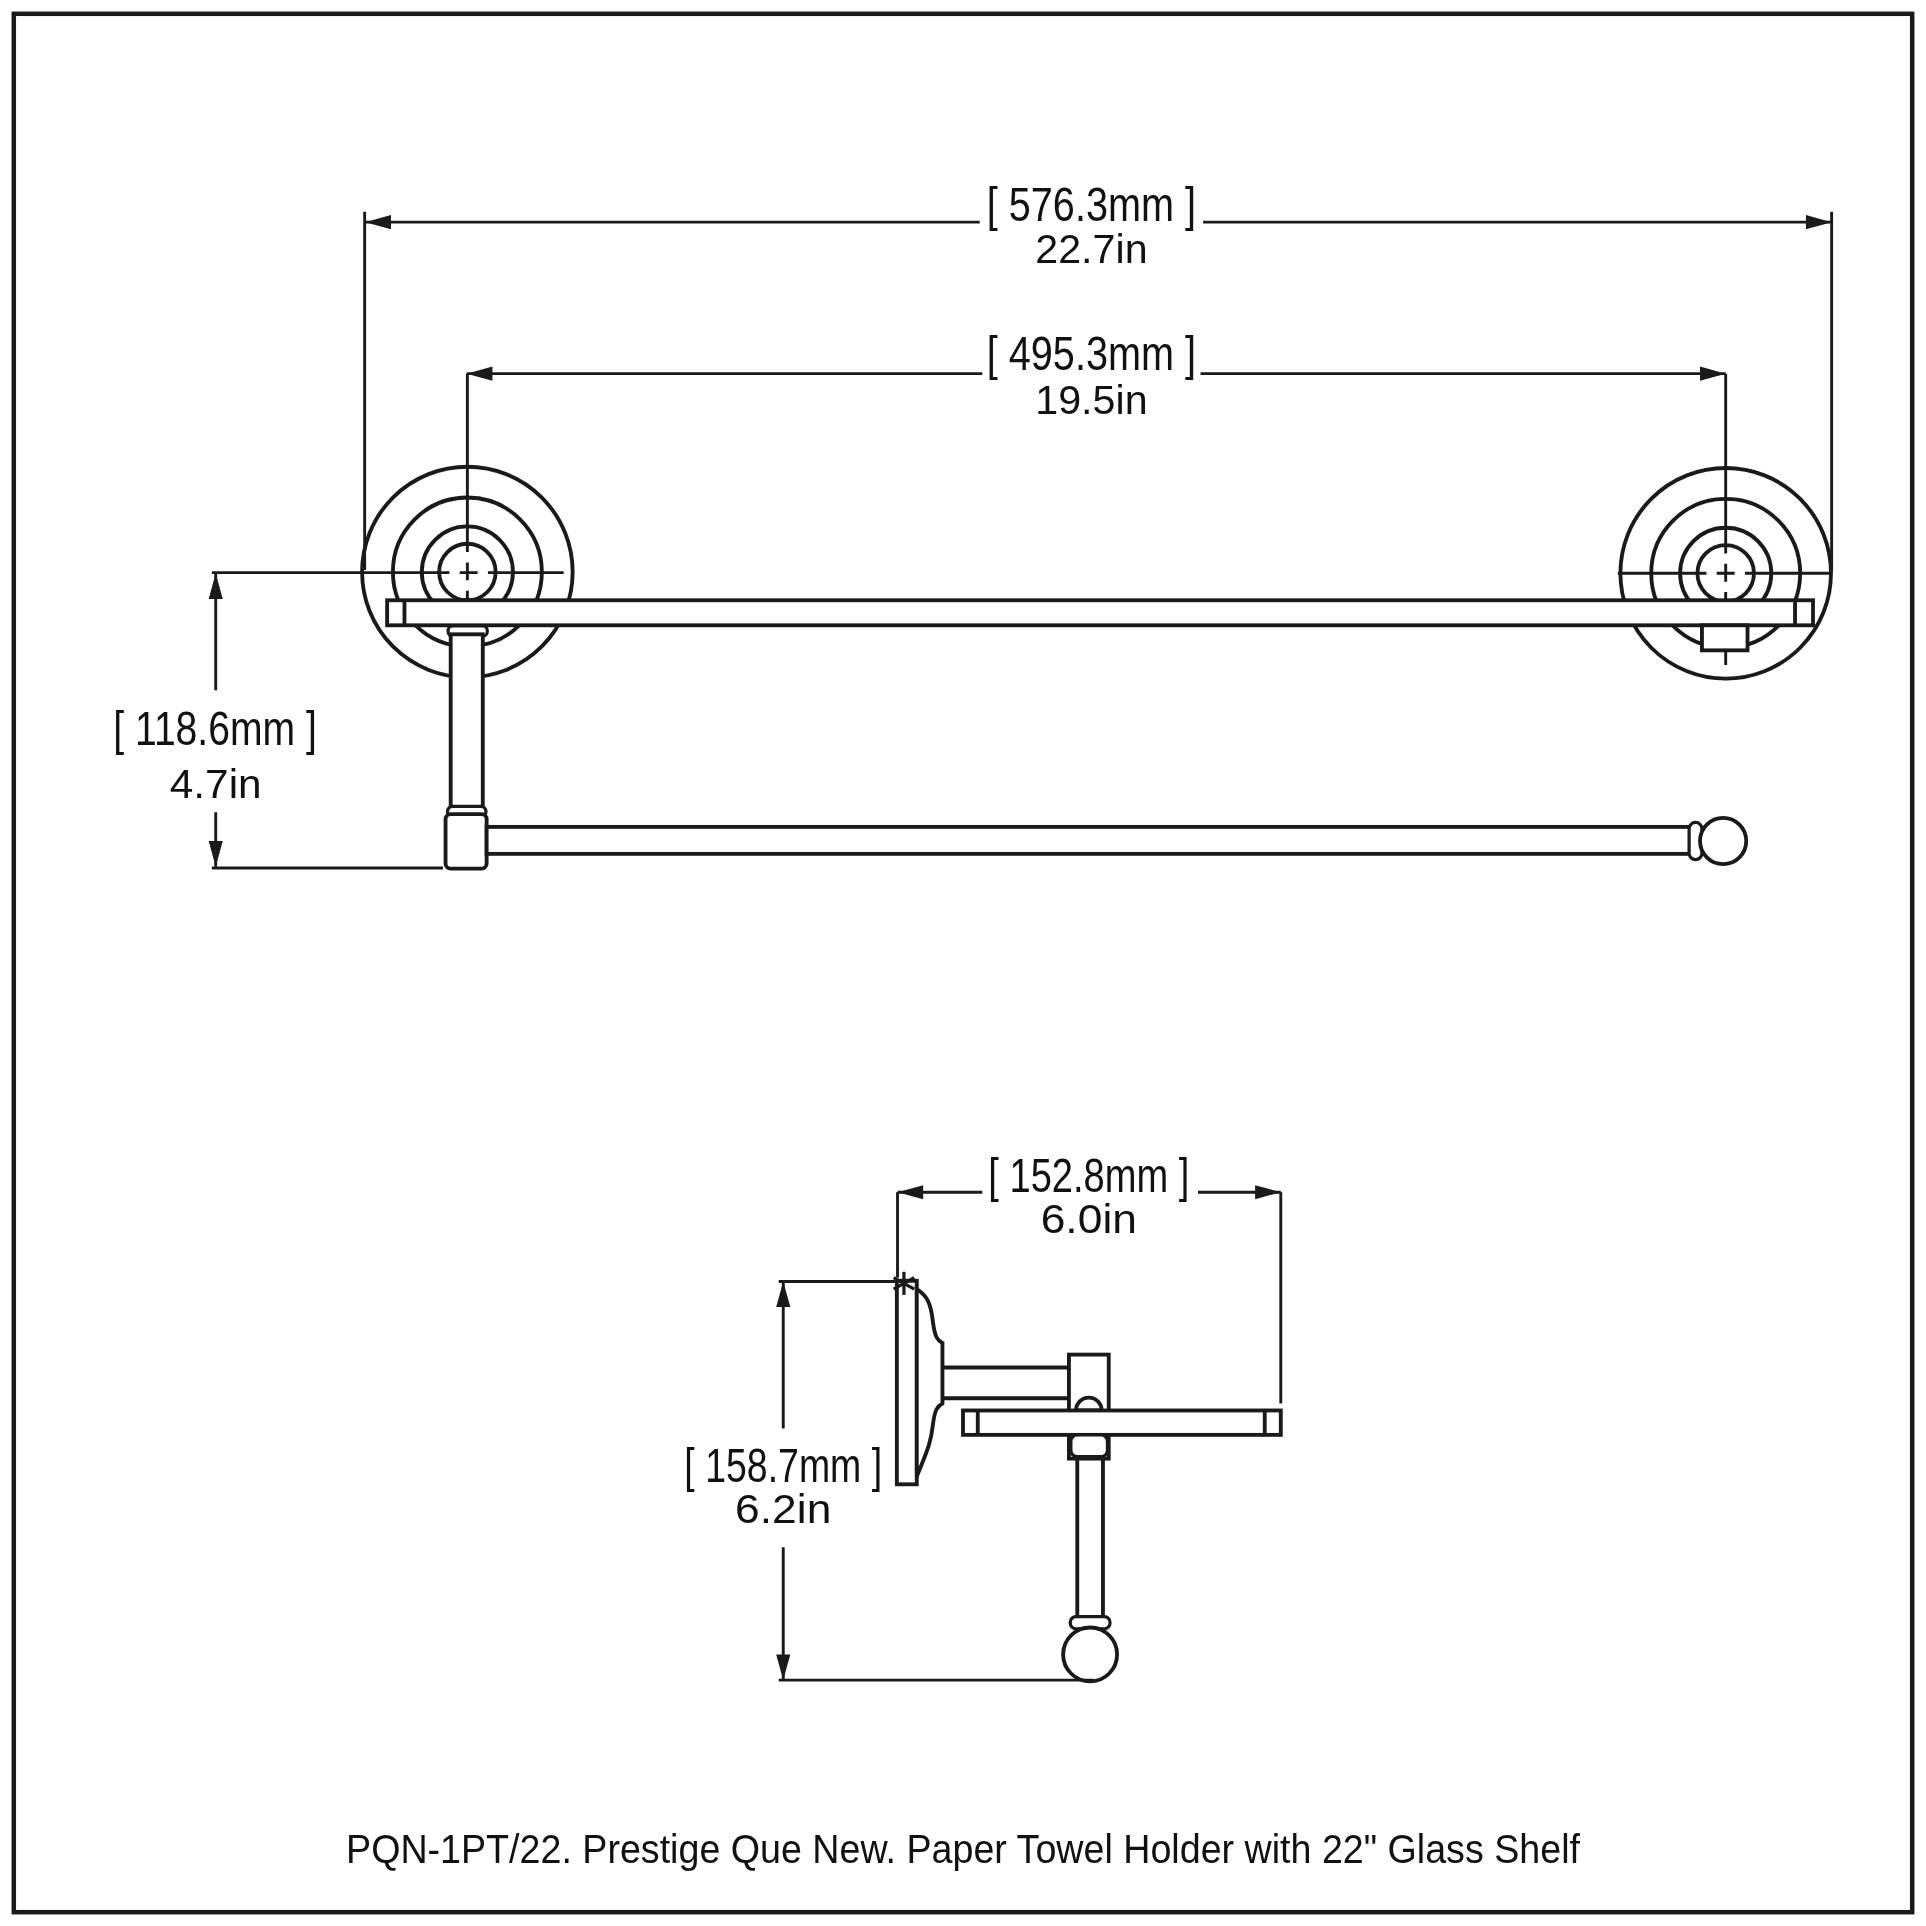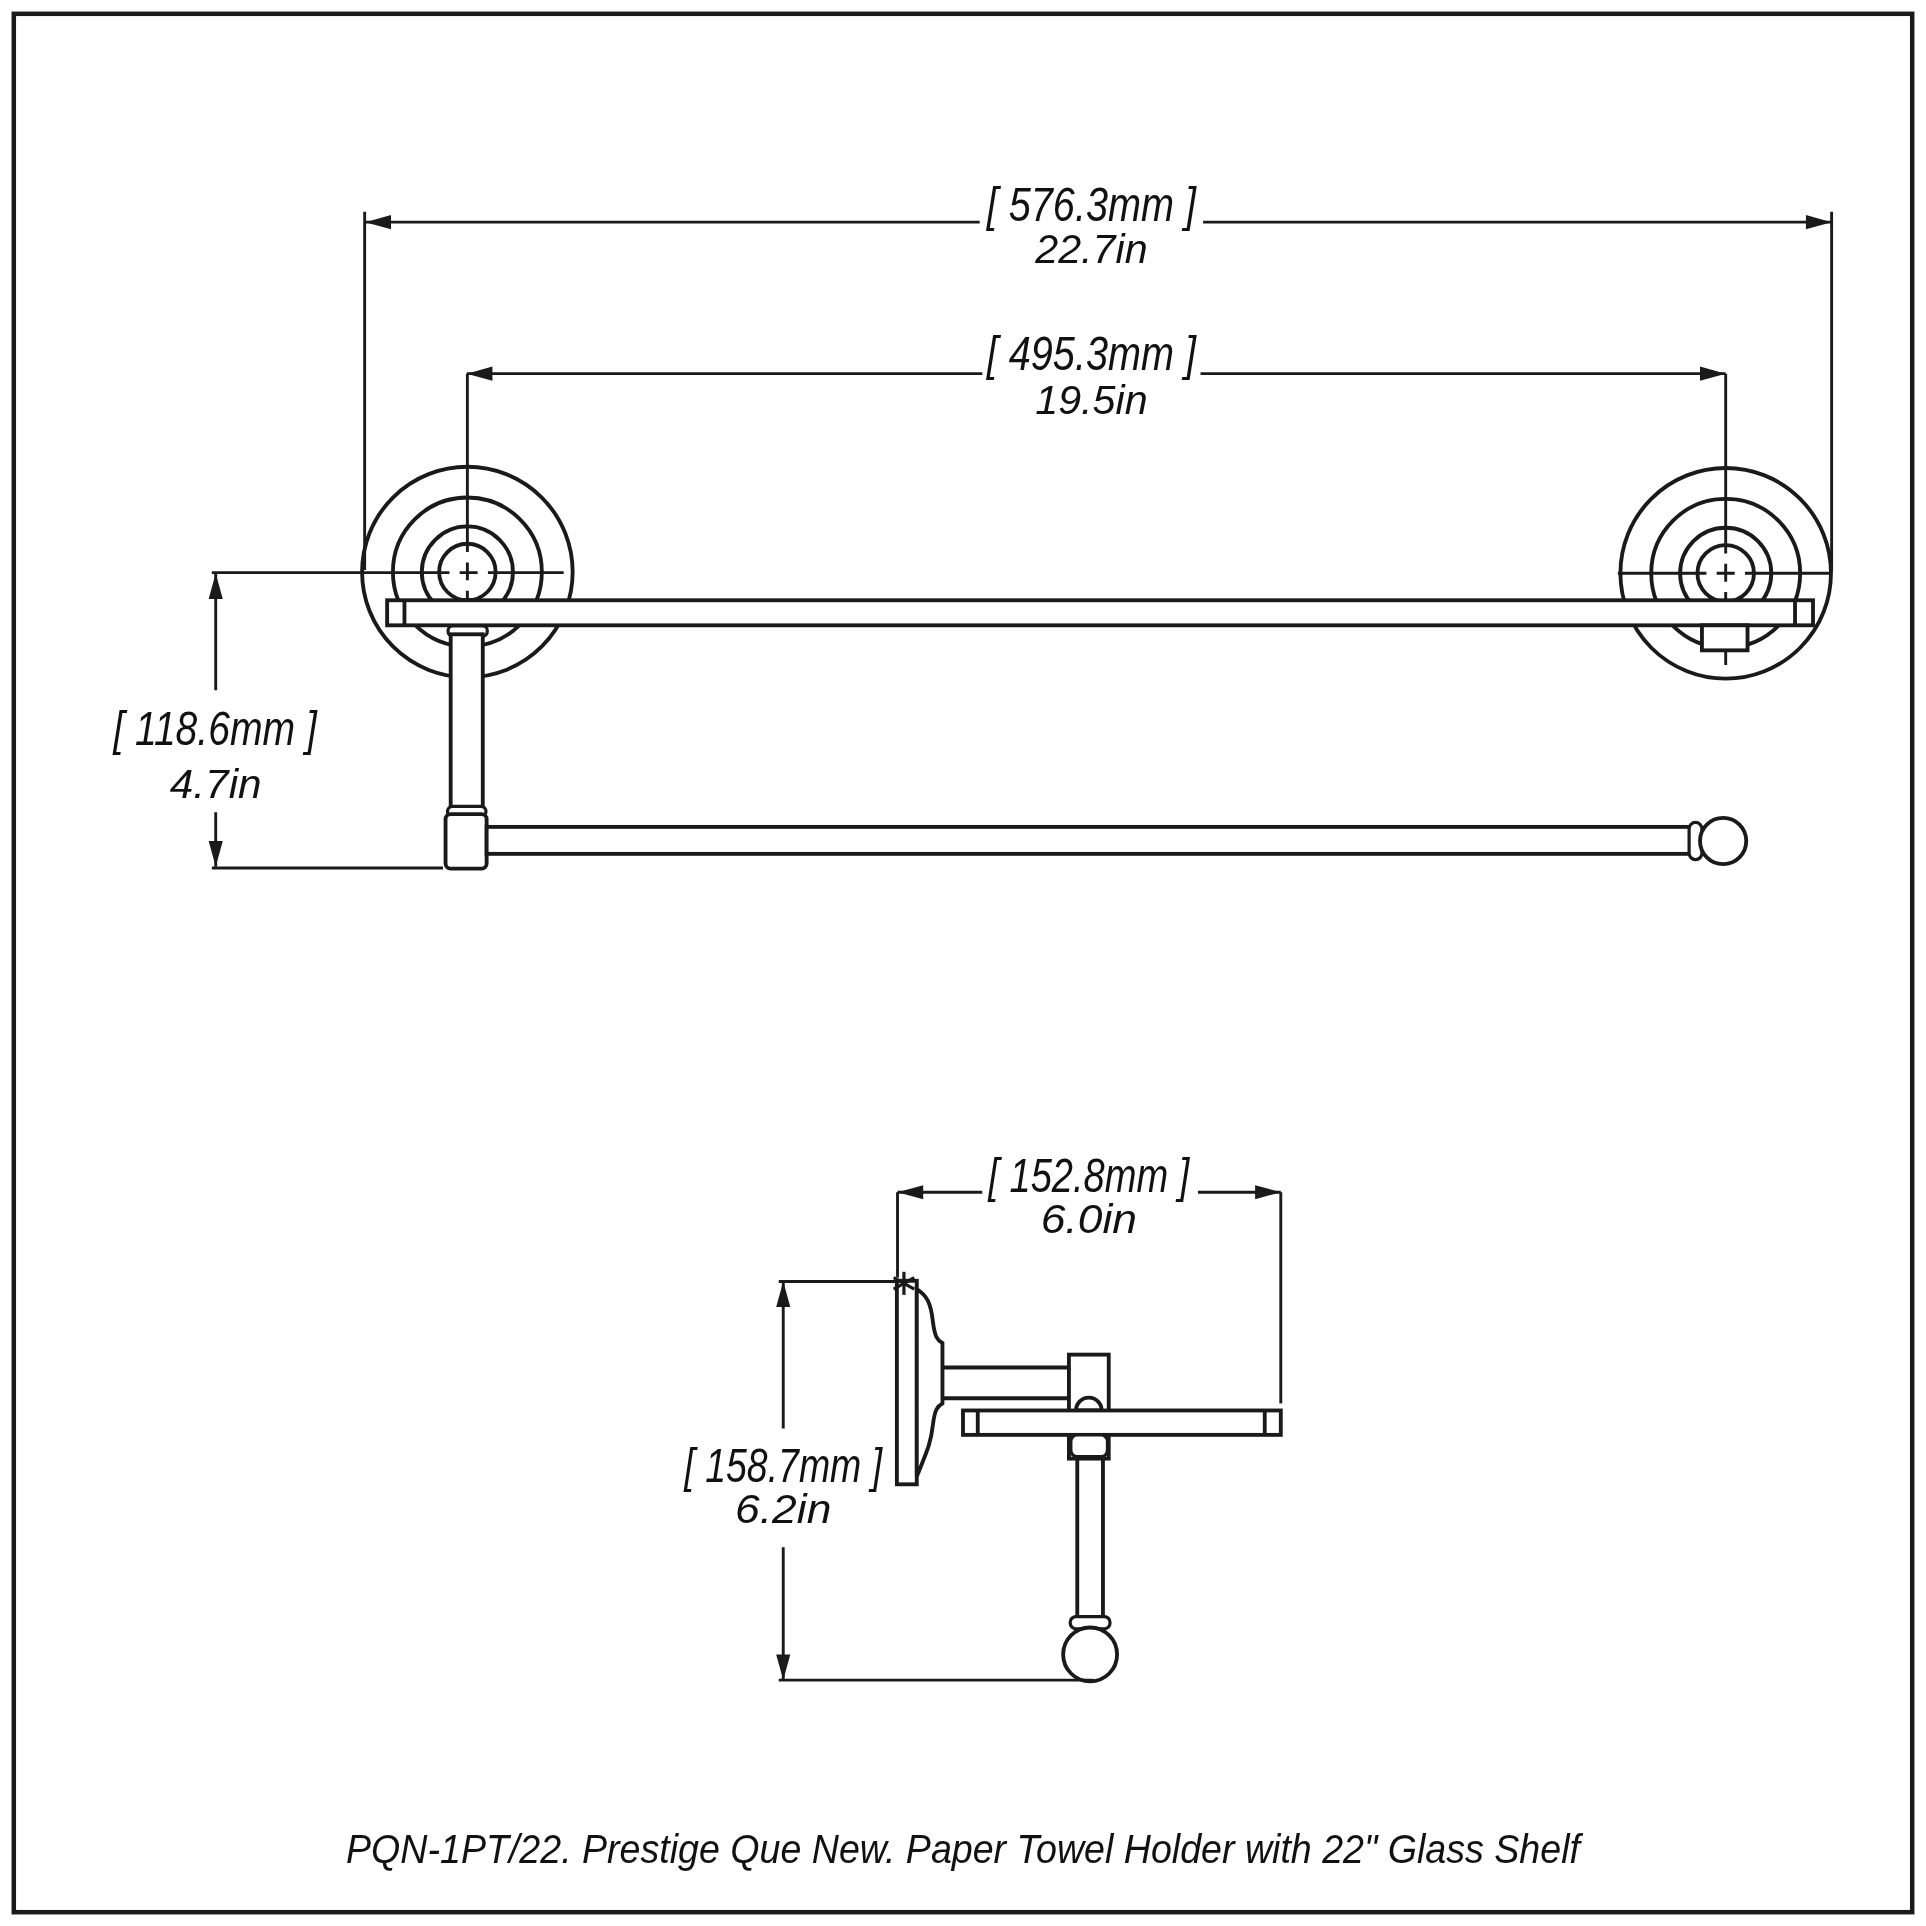--- a/index.html
+++ b/index.html
@@ -1,17 +1,17 @@
 <!DOCTYPE html>
 <html style="font-size:10.3px"><head>
 <meta charset="utf-8">
 <style>
   html,body{margin:0;padding:0;background:#ffffff;}
   body{font-family:"Liberation Sans", sans-serif;}
-  .stage{width:100vmin;height:100vmin;margin:0 auto;display:block;font-style:italic;}
+  .stage{width:100vmin;height:100vmin;margin:0 auto;display:block;}
   svg{display:block;width:100%;height:100%;}
   .ln{stroke:#1a1a1a;fill:none;}
   .w7{stroke-width:7;}
   .w6{stroke-width:6;}
   .w5{stroke-width:5;}
   .w4{stroke-width:4.5;}
   .whitefill{fill:#ffffff;stroke:#1a1a1a;}
   .arrow{fill:#1a1a1a;stroke:none;}
   .dimtext{fill:#111111;font-family:"Liberation Sans", sans-serif;}
   .mm{font-size:76px;}

